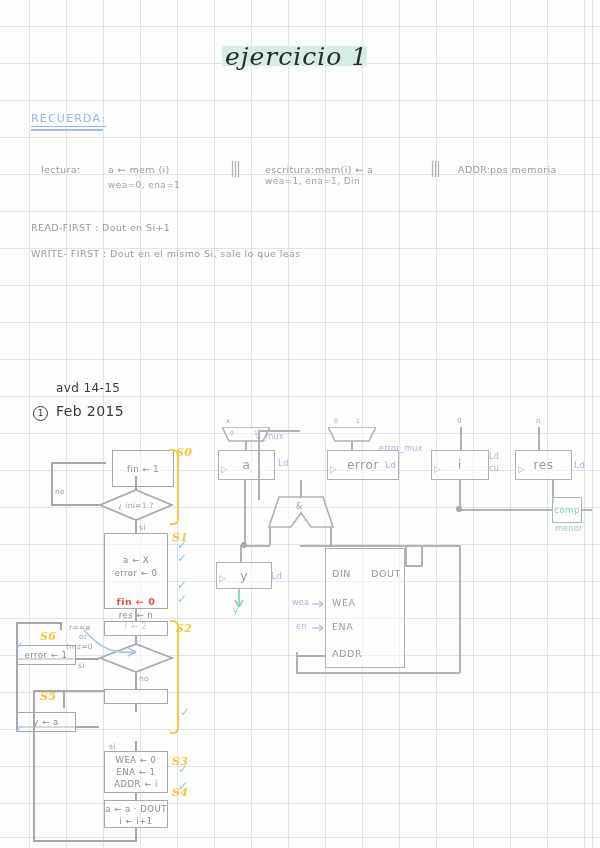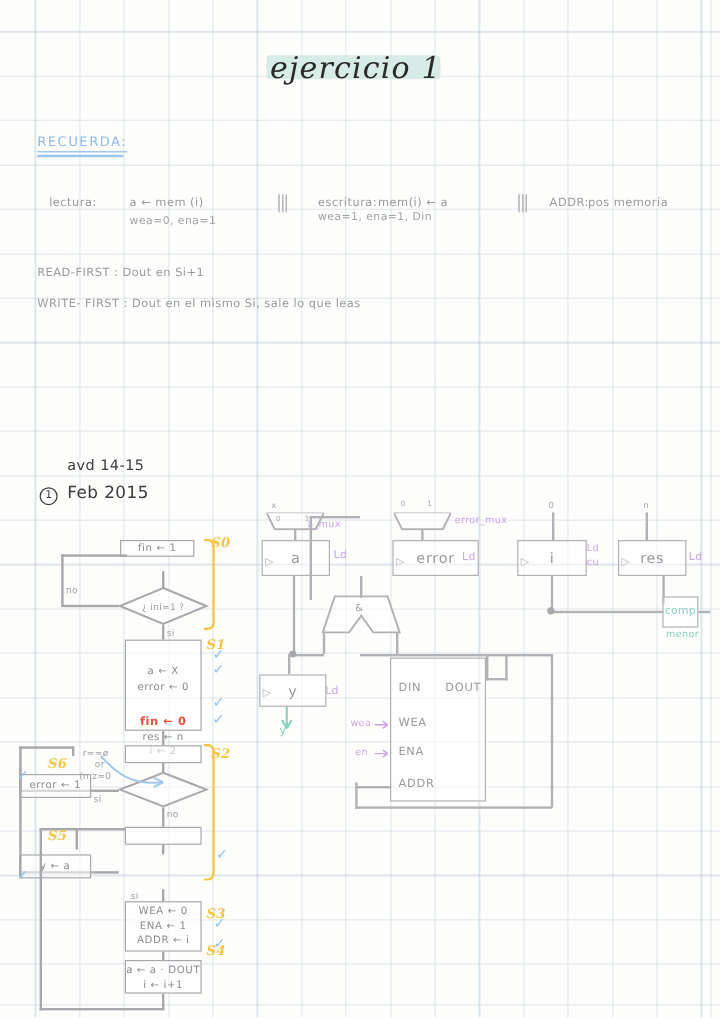--- a/index.html
+++ b/index.html
@@ -117,21 +117,21 @@
 
   <div class="abs note" style="left:31px;top:222px;">READ-FIRST :  Dout en Si+1</div>
   <div class="abs note" style="left:31px;top:248px;">WRITE- FIRST :  Dout en el mismo Si, sale lo que leas</div>
 
   <div class="abs dateline" style="left:56px;top:381px;">avd 14-15</div>
   <div class="abs" style="left:33px;top:403px;">
     <span class="circnum">1</span>
   </div>
   <div class="abs dateline" style="left:56px;top:403px;font-size:14px;">Feb 2015</div>
 
-  <div class="fbox" style="left:100px;top:450px;width:62px;height:14px;display:flex;align-items:center;justify-content:center;">
+  <div class="fbox" style="left:112px;top:450px;width:62px;height:37px;display:flex;align-items:center;justify-content:center;">
     <div class="ln">fin ← 1</div>
   </div>
   <div class="wire v" style="left:135px;top:476px;height:14px;"></div>
 
   <div class="diam" style="left:99px;top:489px;width:74px;height:32px;">
     <svg width="74" height="32">
         <polygon points="37,1 73,16 37,31 1,16" fill="rgba(255,255,255,.5)" stroke="#a8a8ac" stroke-width="1.7"></polygon>
       </svg>
     <div class="dtxt">¿ ini=1 ?</div>
   </div>
@@ -256,21 +256,21 @@
   </div>
   <div class="purple" style="left:278px;top:458px;">Ld</div>
 
   <div class="tiny" style="left:334px;top:417px;font-size:6px;">0</div>
   <div class="tiny" style="left:356px;top:417px;font-size:6px;">1</div>
   <div class="mux" style="left:328px;top:427px;">
     <svg width="48" height="15">
         <polygon points="0,0 48,0 41,14 7,14" fill="rgba(255,255,255,.5)" stroke="#b2b2b6" stroke-width="1.6"></polygon>
       </svg>
   </div>
-  <div class="purple" style="left:379px;top:429px;font-size:8px;">error_mux</div>
+  <div class="purple" style="left:379px;top:444px;font-size:8px;">error_mux</div>
   <div class="wire v" style="left:351px;top:441px;height:9px;background:#b2b2b6;"></div>
   <div class="reg" style="left:327px;top:450px;width:72px;height:30px;">
     <span>error</span>
     <span class="clkmark">▷</span>
   </div>
   <div class="purple" style="left:385px;top:460px;">Ld</div>
 
   <div class="tiny" style="left:457px;top:417px;">0</div>
   <div class="wire v" style="left:460px;top:427px;height:23px;background:#b2b2b6;"></div>
   <div class="reg" style="left:431px;top:450px;width:58px;height:30px;">

